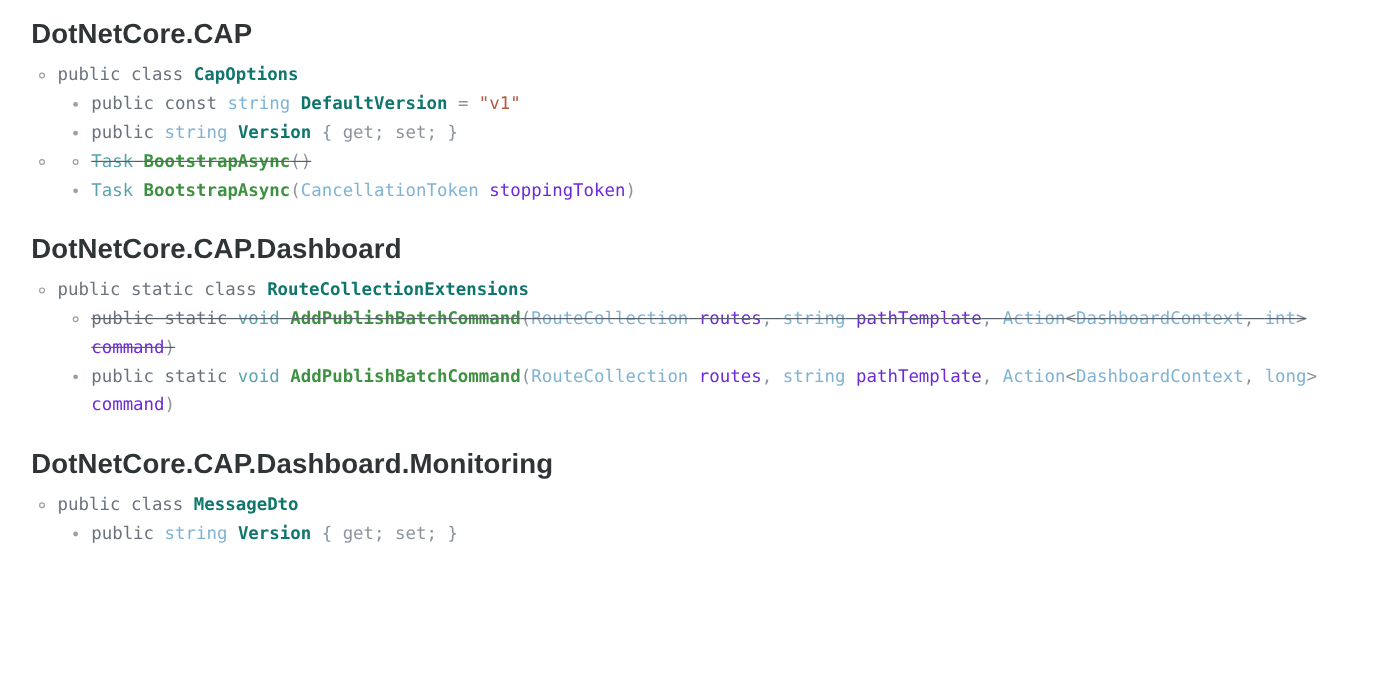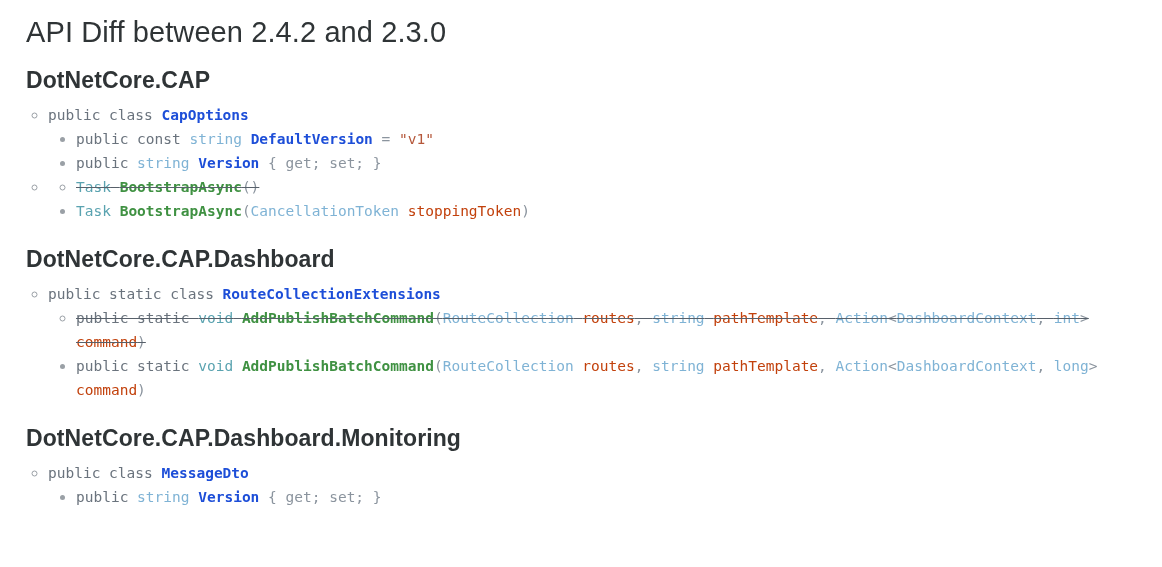--- a/index.html
+++ b/index.html
@@ -69,32 +69,31 @@
     color: #6a737d;
     white-space: normal;
   }
   .removed > .code {
     text-decoration: line-through;
     text-decoration-color: #57606a;
   }
   
   .kw   { color: #6a737d; }
   .type { color: #7fb3d5; }
-  .id   { color: #1d4ed8; font-weight: bold; }
+  .id   { color: #0f766e; font-weight: bold; }
   .fn   { color: #3f9142; font-weight: bold; }
   .str  { color: #b5573a; }
   .punc { color: #8b949e; }
-  .param{ color: #c2410c; }
+  .param{ color: #6d28d9; }
   .tealtype { color: #5aa3b0; text-align: center; }
 </style>
 </head>
 <body>
 
 <div class="page">
-  <h1 class="doc-title">API Diff between 2.4.2 and 2.3.0</h1>
   <div id="namespaces-root">
       <section class="ns-block">
         <h2 class="ns-title">DotNetCore.CAP</h2>
         <ul class="lvl1">
           <li class="member unchanged"><span class="code"><span class="kw">public class </span><span class="id">CapOptions</span></span><ul class="lvl2">
               <li class="added"><span class="code"><span class="kw">public const </span><span class="type">string</span><span class="kw"> </span><span class="id">DefaultVersion</span><span class="punc"> = </span><span class="str">"v1"</span></span></li>
               <li class="added"><span class="code"><span class="kw">public </span><span class="type">string</span><span class="kw"> </span><span class="id">Version</span><span class="punc"> { get; set; }</span></span></li>
             </ul></li>
           <li class="member unchanged"><ul class="lvl2">
               <li class="removed"><span class="code"><span class="tealtype">Task</span><span class="kw"> </span><span class="fn">BootstrapAsync</span><span class="punc">()</span></span></li>

